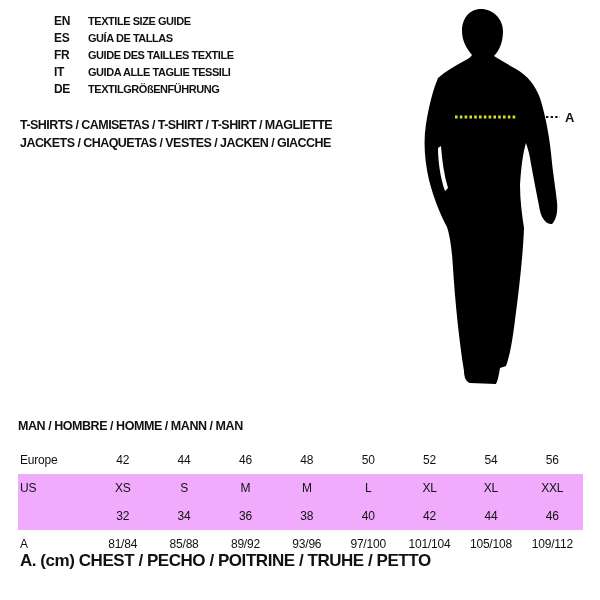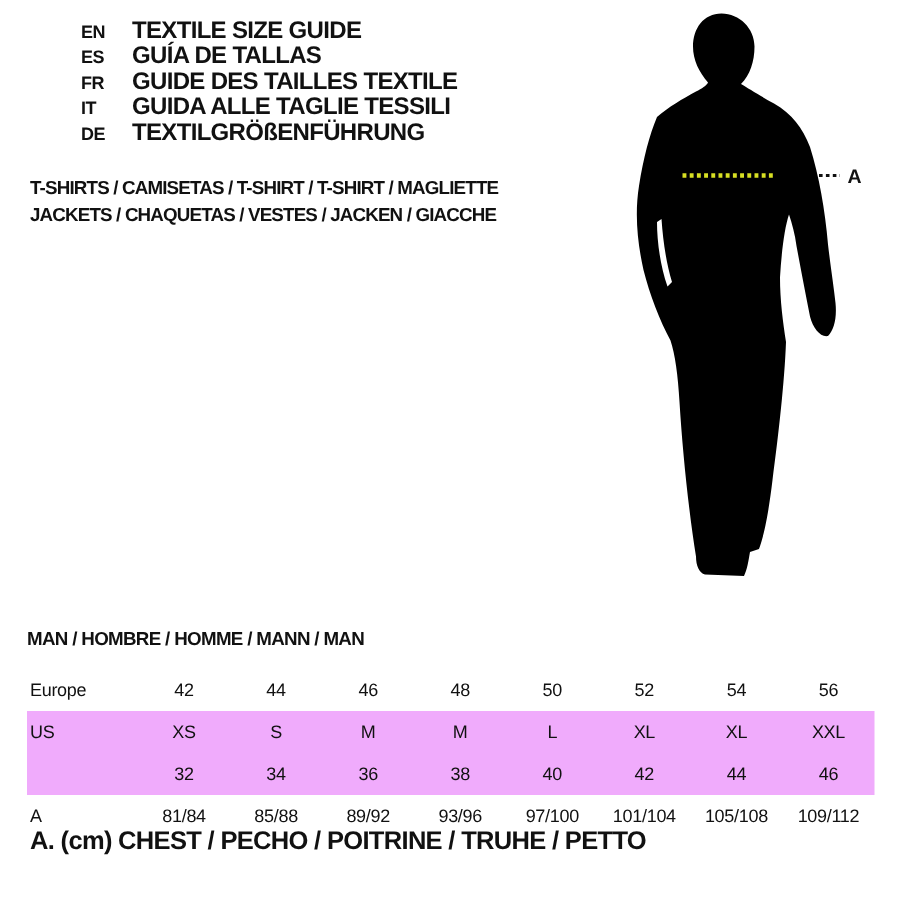--- a/index.html
+++ b/index.html
@@ -11,21 +11,21 @@
     color:#111111;
     overflow:hidden;
   }
   
   .lang-block{position:absolute;left:26px;top:13px;margin-left:28px;}
   .lang-row{display:flex;height:16.8px;align-items:center;}
   .lang-code{
     width:34px;font-size:12px;font-weight:700;letter-spacing:-0.3px;
   }
   .lang-label{
-    font-size:16px;font-weight:700;letter-spacing:-0.45px;white-space:nowrap;
+    font-size:11px;font-weight:700;letter-spacing:-0.45px;white-space:nowrap;
   }
   
   .cat-block{position:absolute;left:20px;top:104px;margin-top:12px;}
   .cat-line{
     font-size:12.5px;font-weight:700;letter-spacing:-0.55px;
     height:18px;line-height:18px;white-space:nowrap;
   }
   
   .figure{position:absolute;left:400px;top:0;width:200px;height:400px;}
   

